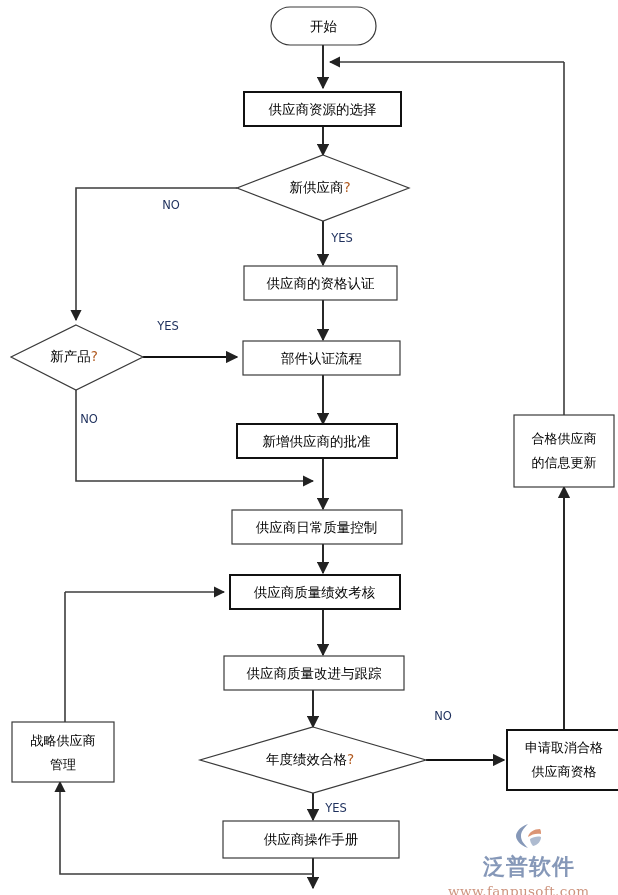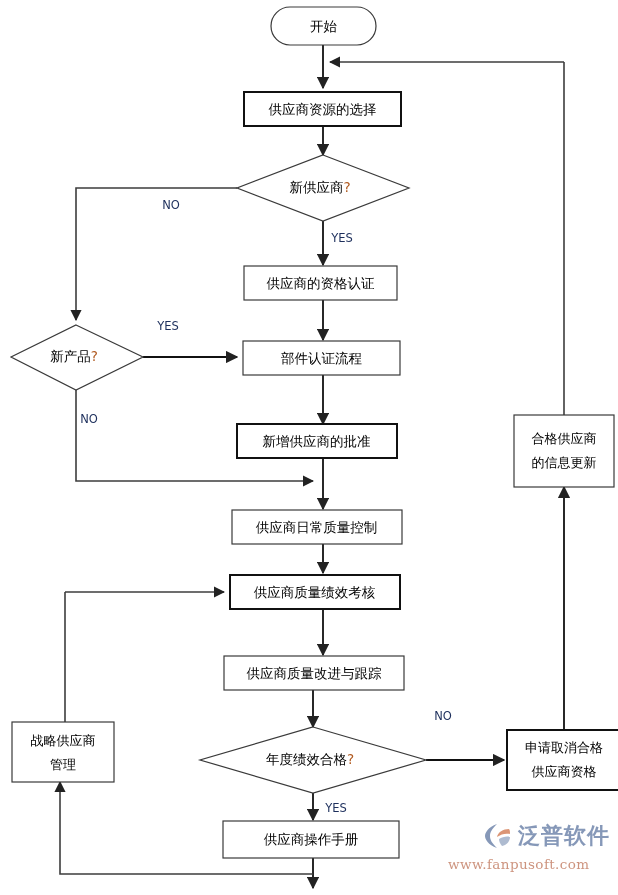--- a/index.html
+++ b/index.html
@@ -71,20 +71,21 @@
     width: 162px;
     height: 62px;
     opacity: 0.92;
     pointer-events: none;
   }
   #watermark .wm-row {
     display: flex;
     align-items: center;
     justify-content: flex-end;
     gap: 5px;
+    flex-direction: column;
   }
   #watermark .wm-mark {
     width: 30px;
     height: 30px;
     position: relative;
     flex: 0 0 auto;
   }
   #watermark .wm-text {
     font-family: "DejaVu Sans", "Liberation Sans", sans-serif;
     font-size: 22px;

